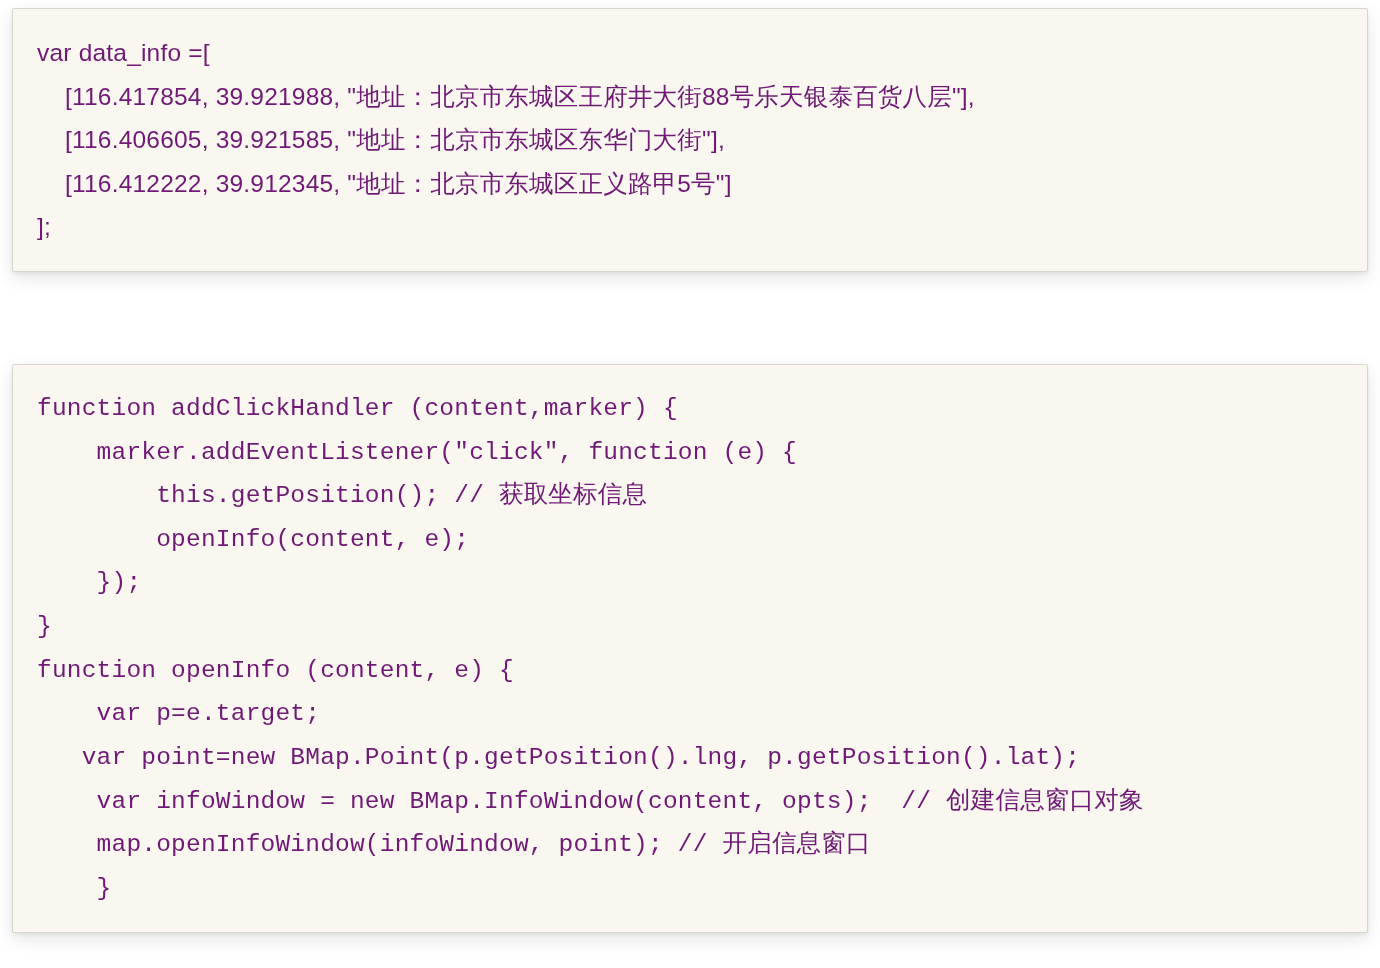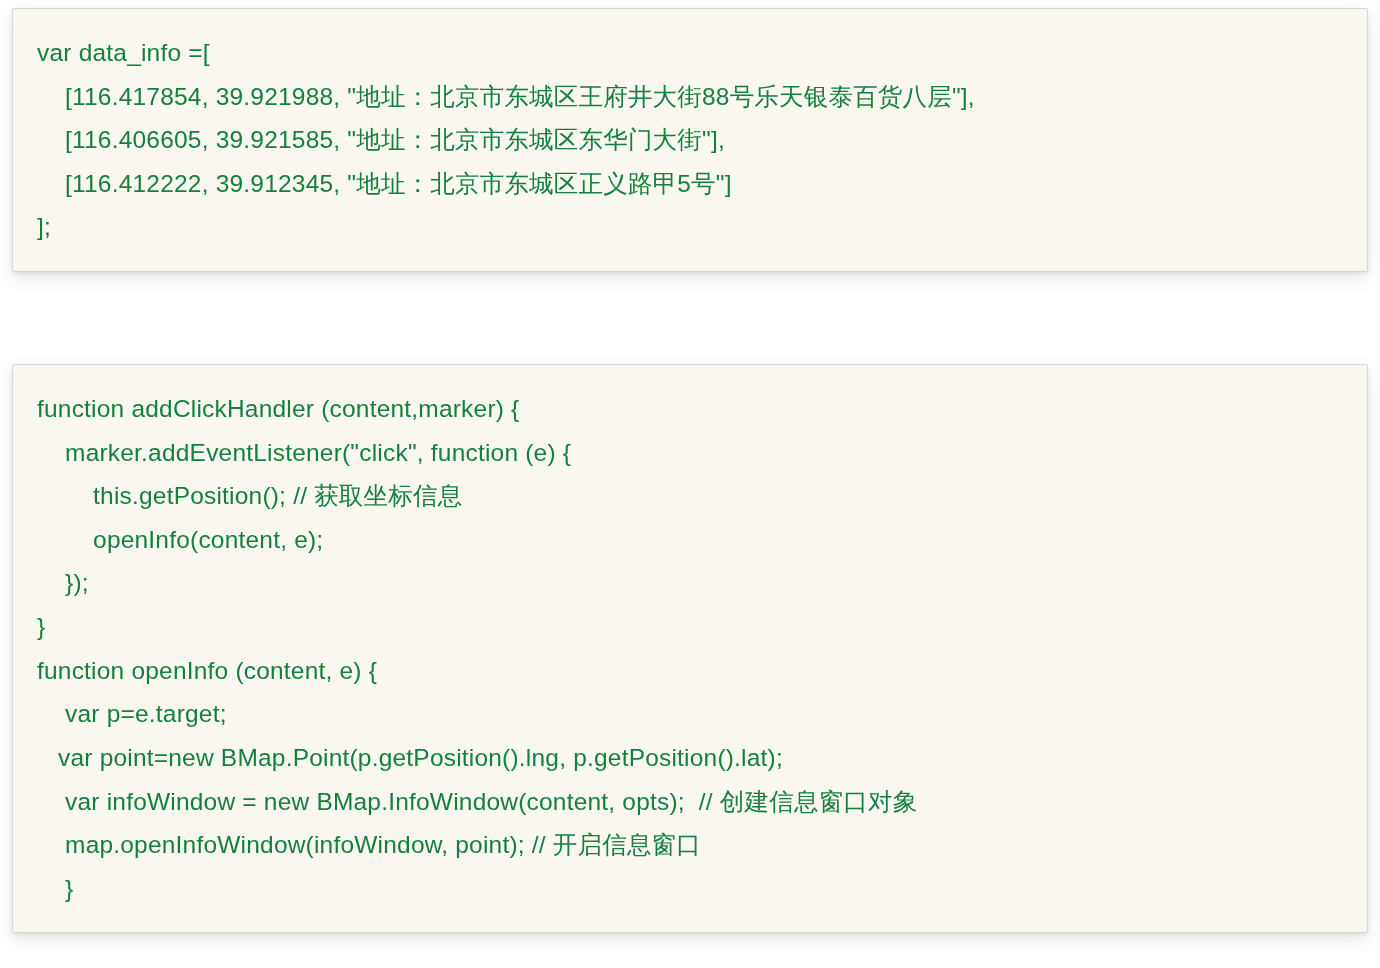--- a/index.html
+++ b/index.html
@@ -12,28 +12,29 @@
   .wrap {
     padding: 8px 12px 0 12px;
   }
   .code-block {
     background: #f9f7f0;
     border: 1px solid #d8d6cf;
     border-radius: 2px;
     padding: 22px 24px 22px 24px;
     box-shadow: 0 6px 18px rgba(0,0,0,0.10), 0 2px 4px rgba(0,0,0,0.06);
     margin-bottom: 92px;
-    color: #15803d;
+    color: #701a75;
     font-size: 24.5px;
     line-height: 1.78;
     letter-spacing: 0.2px;
     white-space: pre;
     font-family: -apple-system, BlinkMacSystemFont, "PingFang SC", "Helvetica Neue", Arial, sans-serif;
   }
   .code-block:last-child {
+    font-family: Liberation Mono, monospace;
   }
 </style>
 </head>
 <body>
 
 <div class="wrap">
   <div class="code-block">var data_info =[
     [116.417854, 39.921988, "地址：北京市东城区王府井大街88号乐天银泰百货八层"],
     [116.406605, 39.921585, "地址：北京市东城区东华门大街"],
     [116.412222, 39.912345, "地址：北京市东城区正义路甲5号"]

